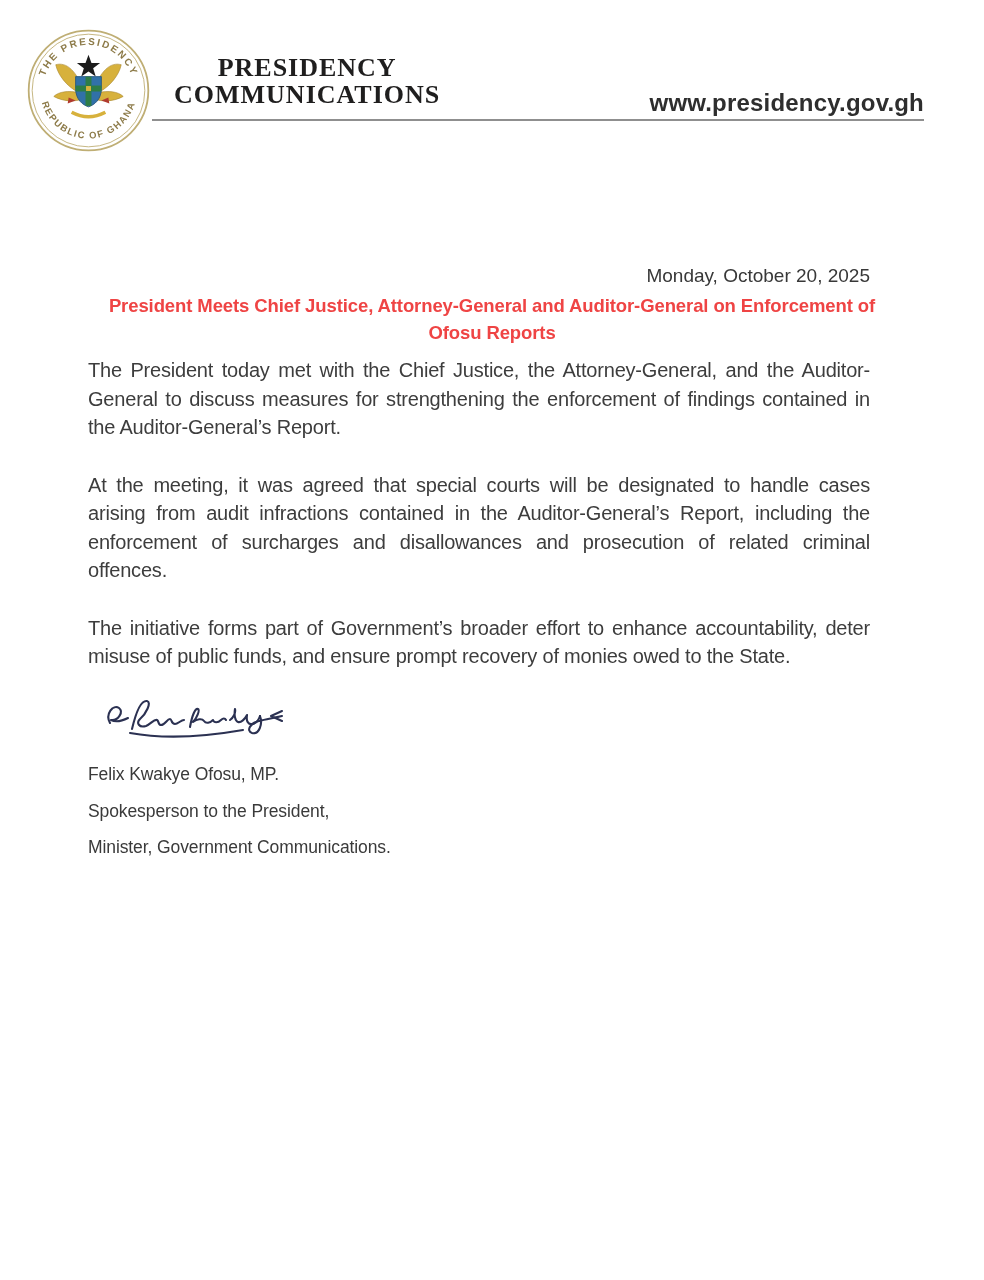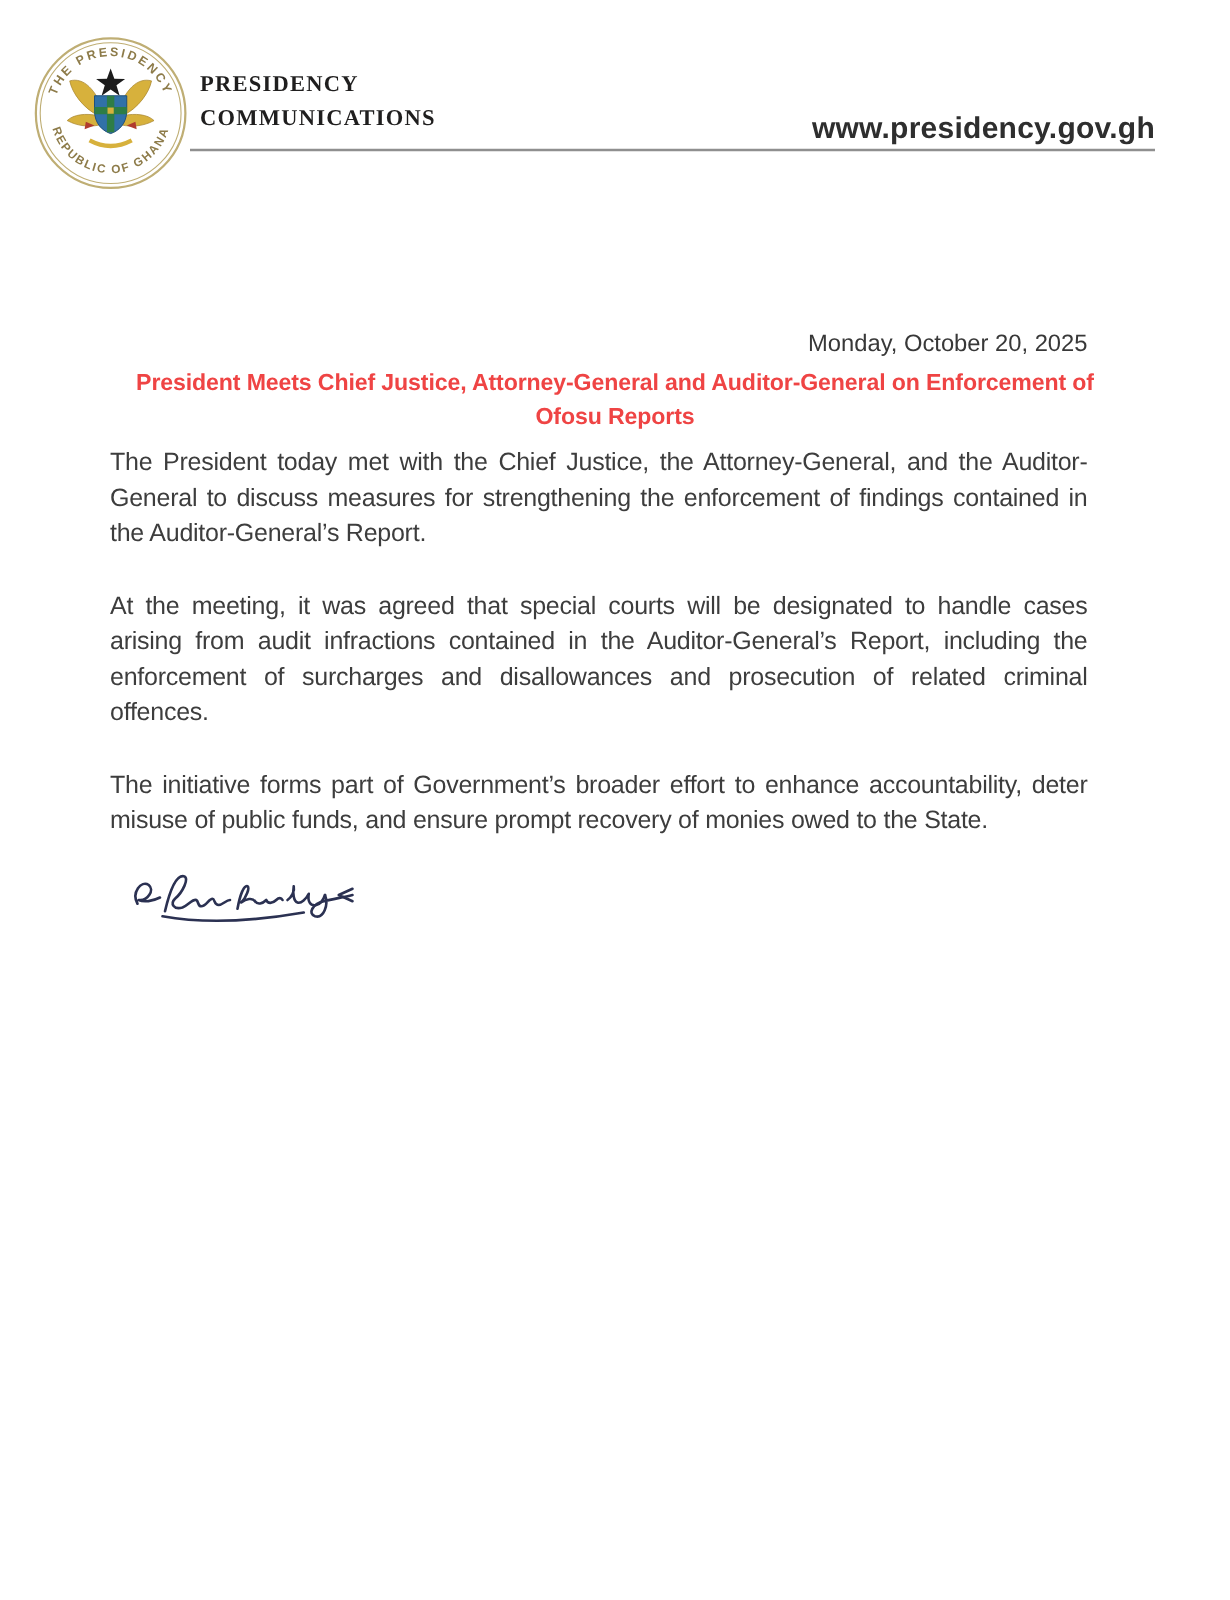--- a/index.html
+++ b/index.html
@@ -8,24 +8,24 @@
     width:984px;height:1280px;
     background:#ffffff;
     margin:0 auto;
     overflow:hidden;
     font-family:"Liberation Sans",sans-serif;
     color:#3d3d3d;
   }
   
   .seal{position:absolute;left:27px;top:29px;width:123px;height:123px;}
   .org-block{
-    position:absolute;left:160px;top:54px;
+    position:absolute;left:174px;top:54px;
     font-family:"Liberation Serif",serif;
-    font-weight:bold;font-size:18px;line-height:27px;
-    letter-spacing:1px;color:#1f1e1e;
+    font-weight:bold;font-size:26px;line-height:27px;
+    letter-spacing:1px;color:#1f1e1e;text-align:center;
   }
   .header-rule{
     position:absolute;left:152px;top:119px;width:772px;height:2px;
     background:#8f8f8f;
   }
   .website{
     position:absolute;right:60px;top:89px;
     font-size:24px;font-weight:bold;color:#2e2e2e;
     letter-spacing:0.2px;
   }
@@ -128,14 +128,19 @@
       <path d="M129,28 C132,26 135,21 134,17 C133,23 134,29 137,30 C140,31 144,27 146,23 C145,29 147,33 152,32 C156,31 158,27 159,24"></path>
 
       <path d="M159,24 C162,32 158,43 151,41 C145,39 149,31 158,29 C166,27 173,26 181,24"></path>
 
       <path d="M181,19 L170,24 L181,29"></path>
 
       <path d="M29,41 C62,47 102,45 142,38"></path>
     </g>
   </svg>
 
+  <div class="sig-block">
+    <div>Felix Kwakye Ofosu, MP.</div>
+    <div>Spokesperson to the President,</div>
+    <div>Minister, Government Communications.</div>
+  </div>
 
 </div>
 
 </body></html>

